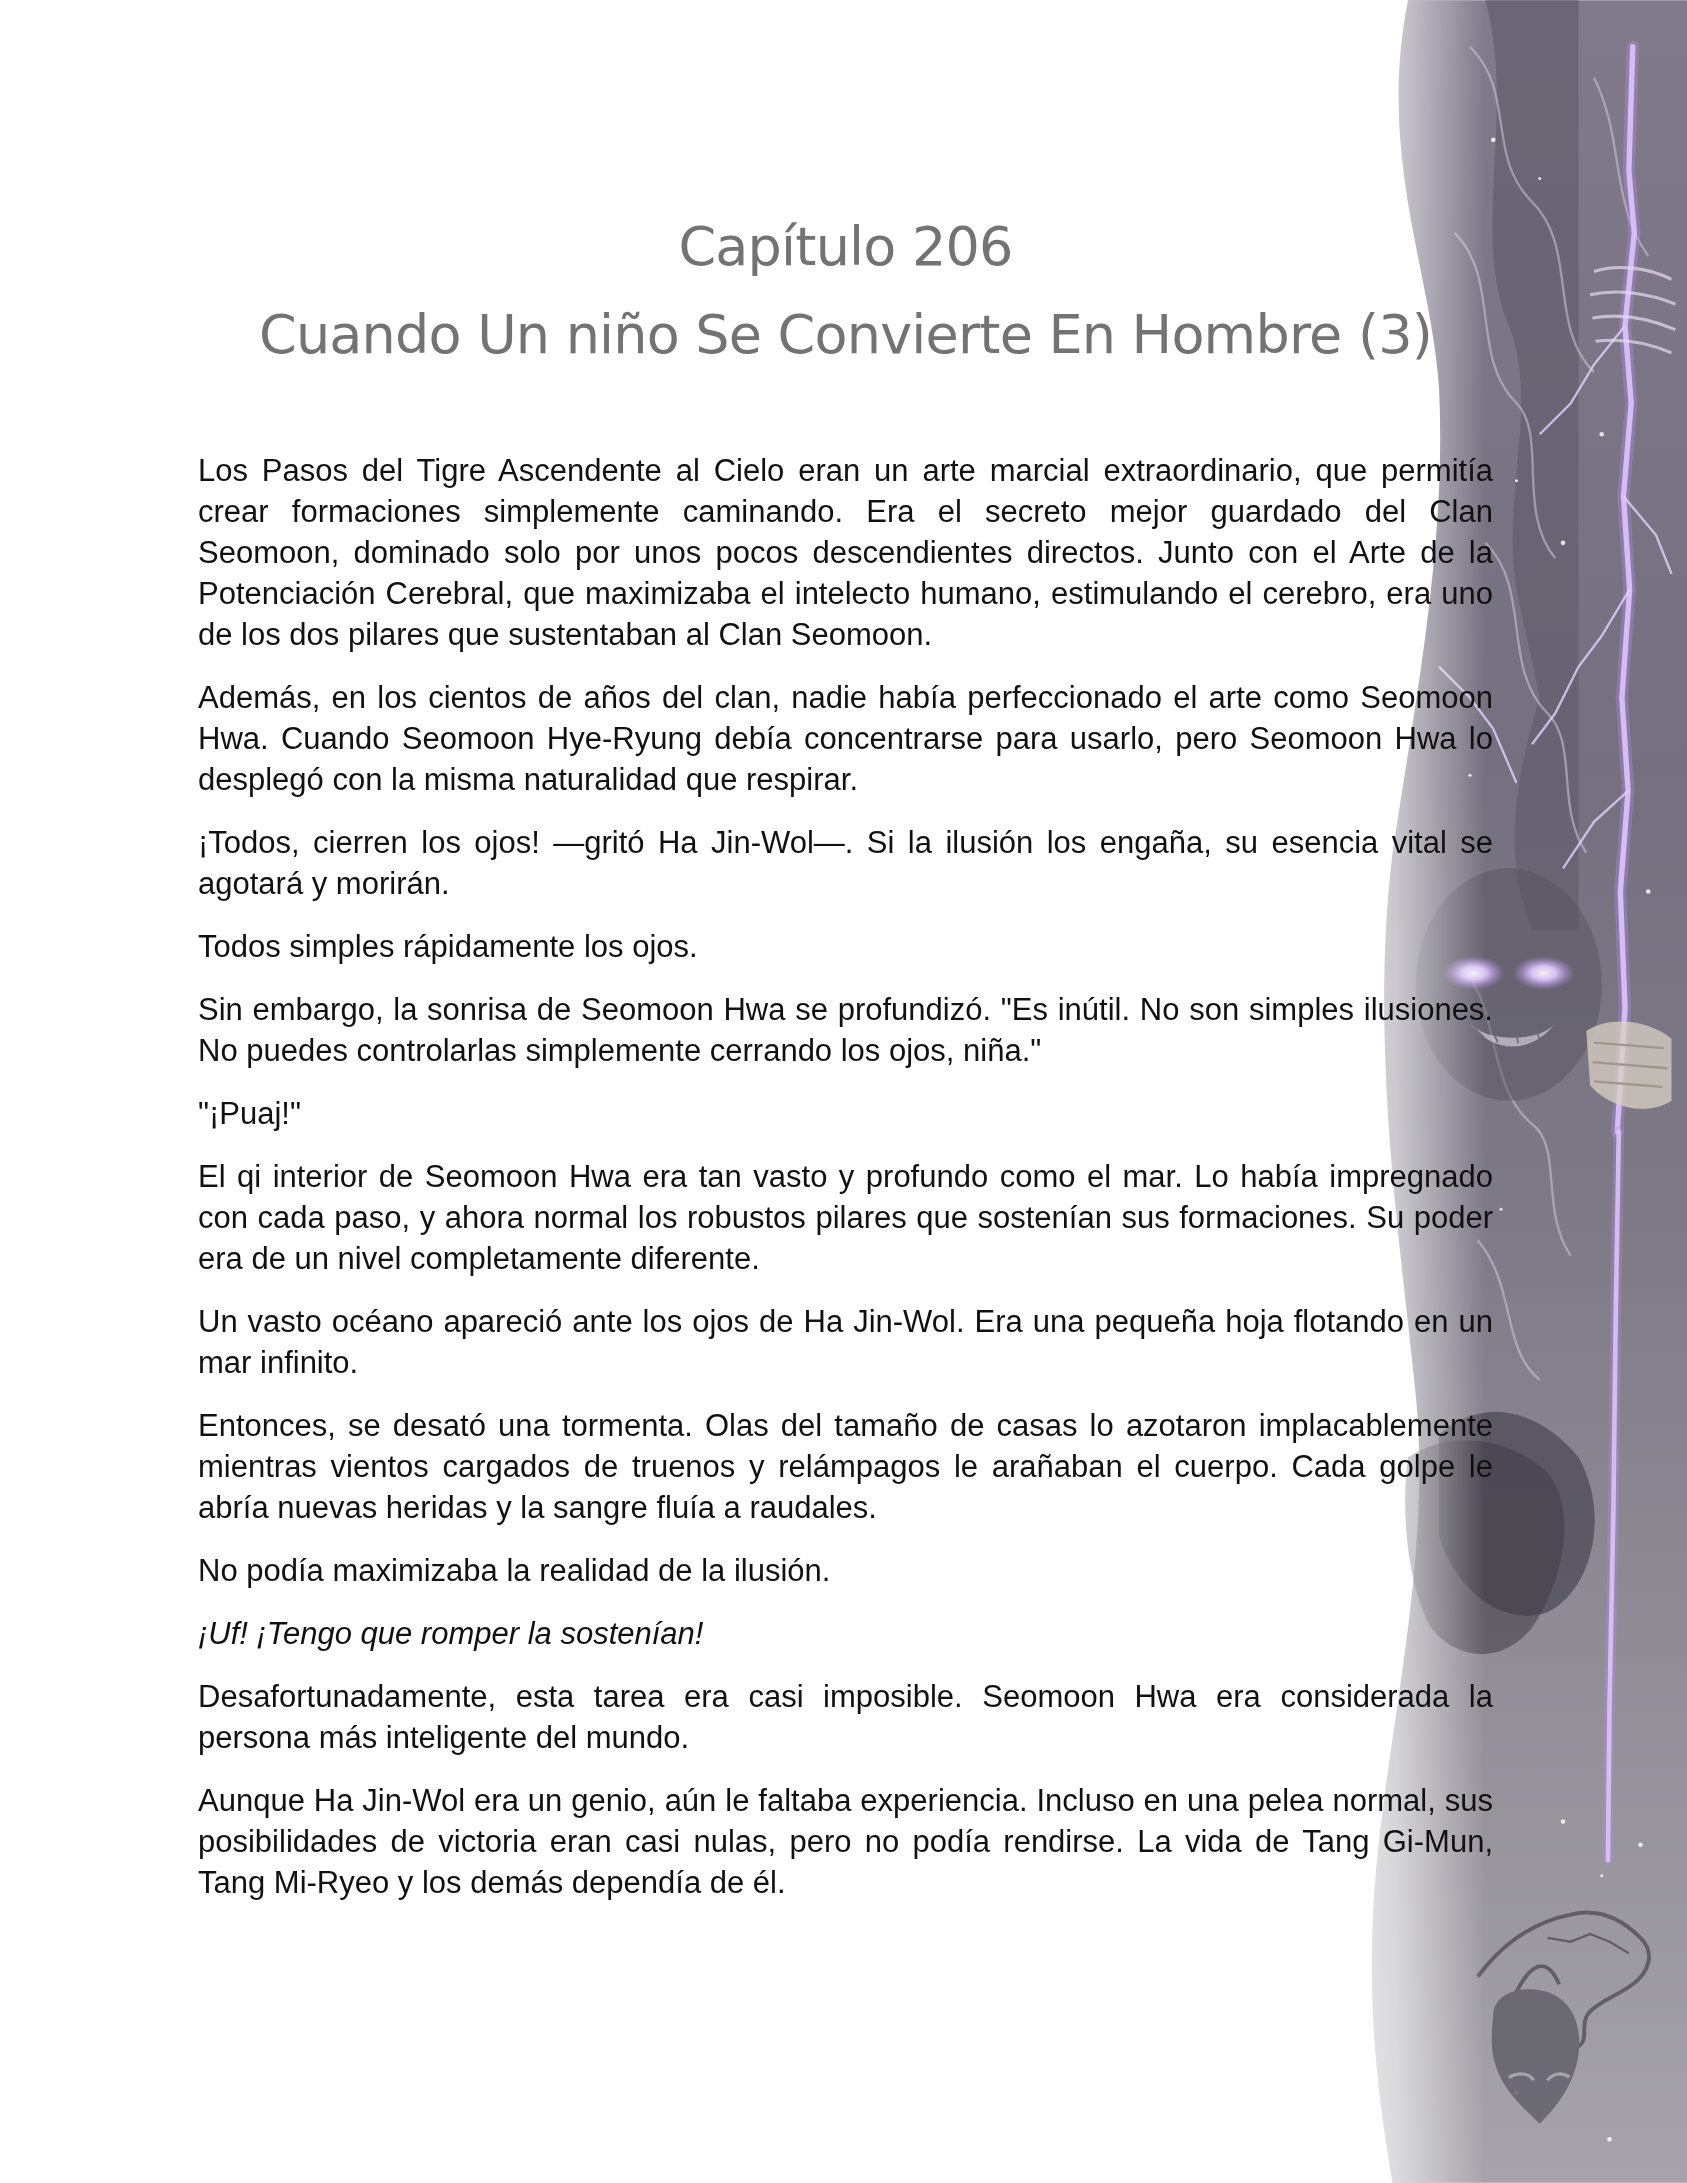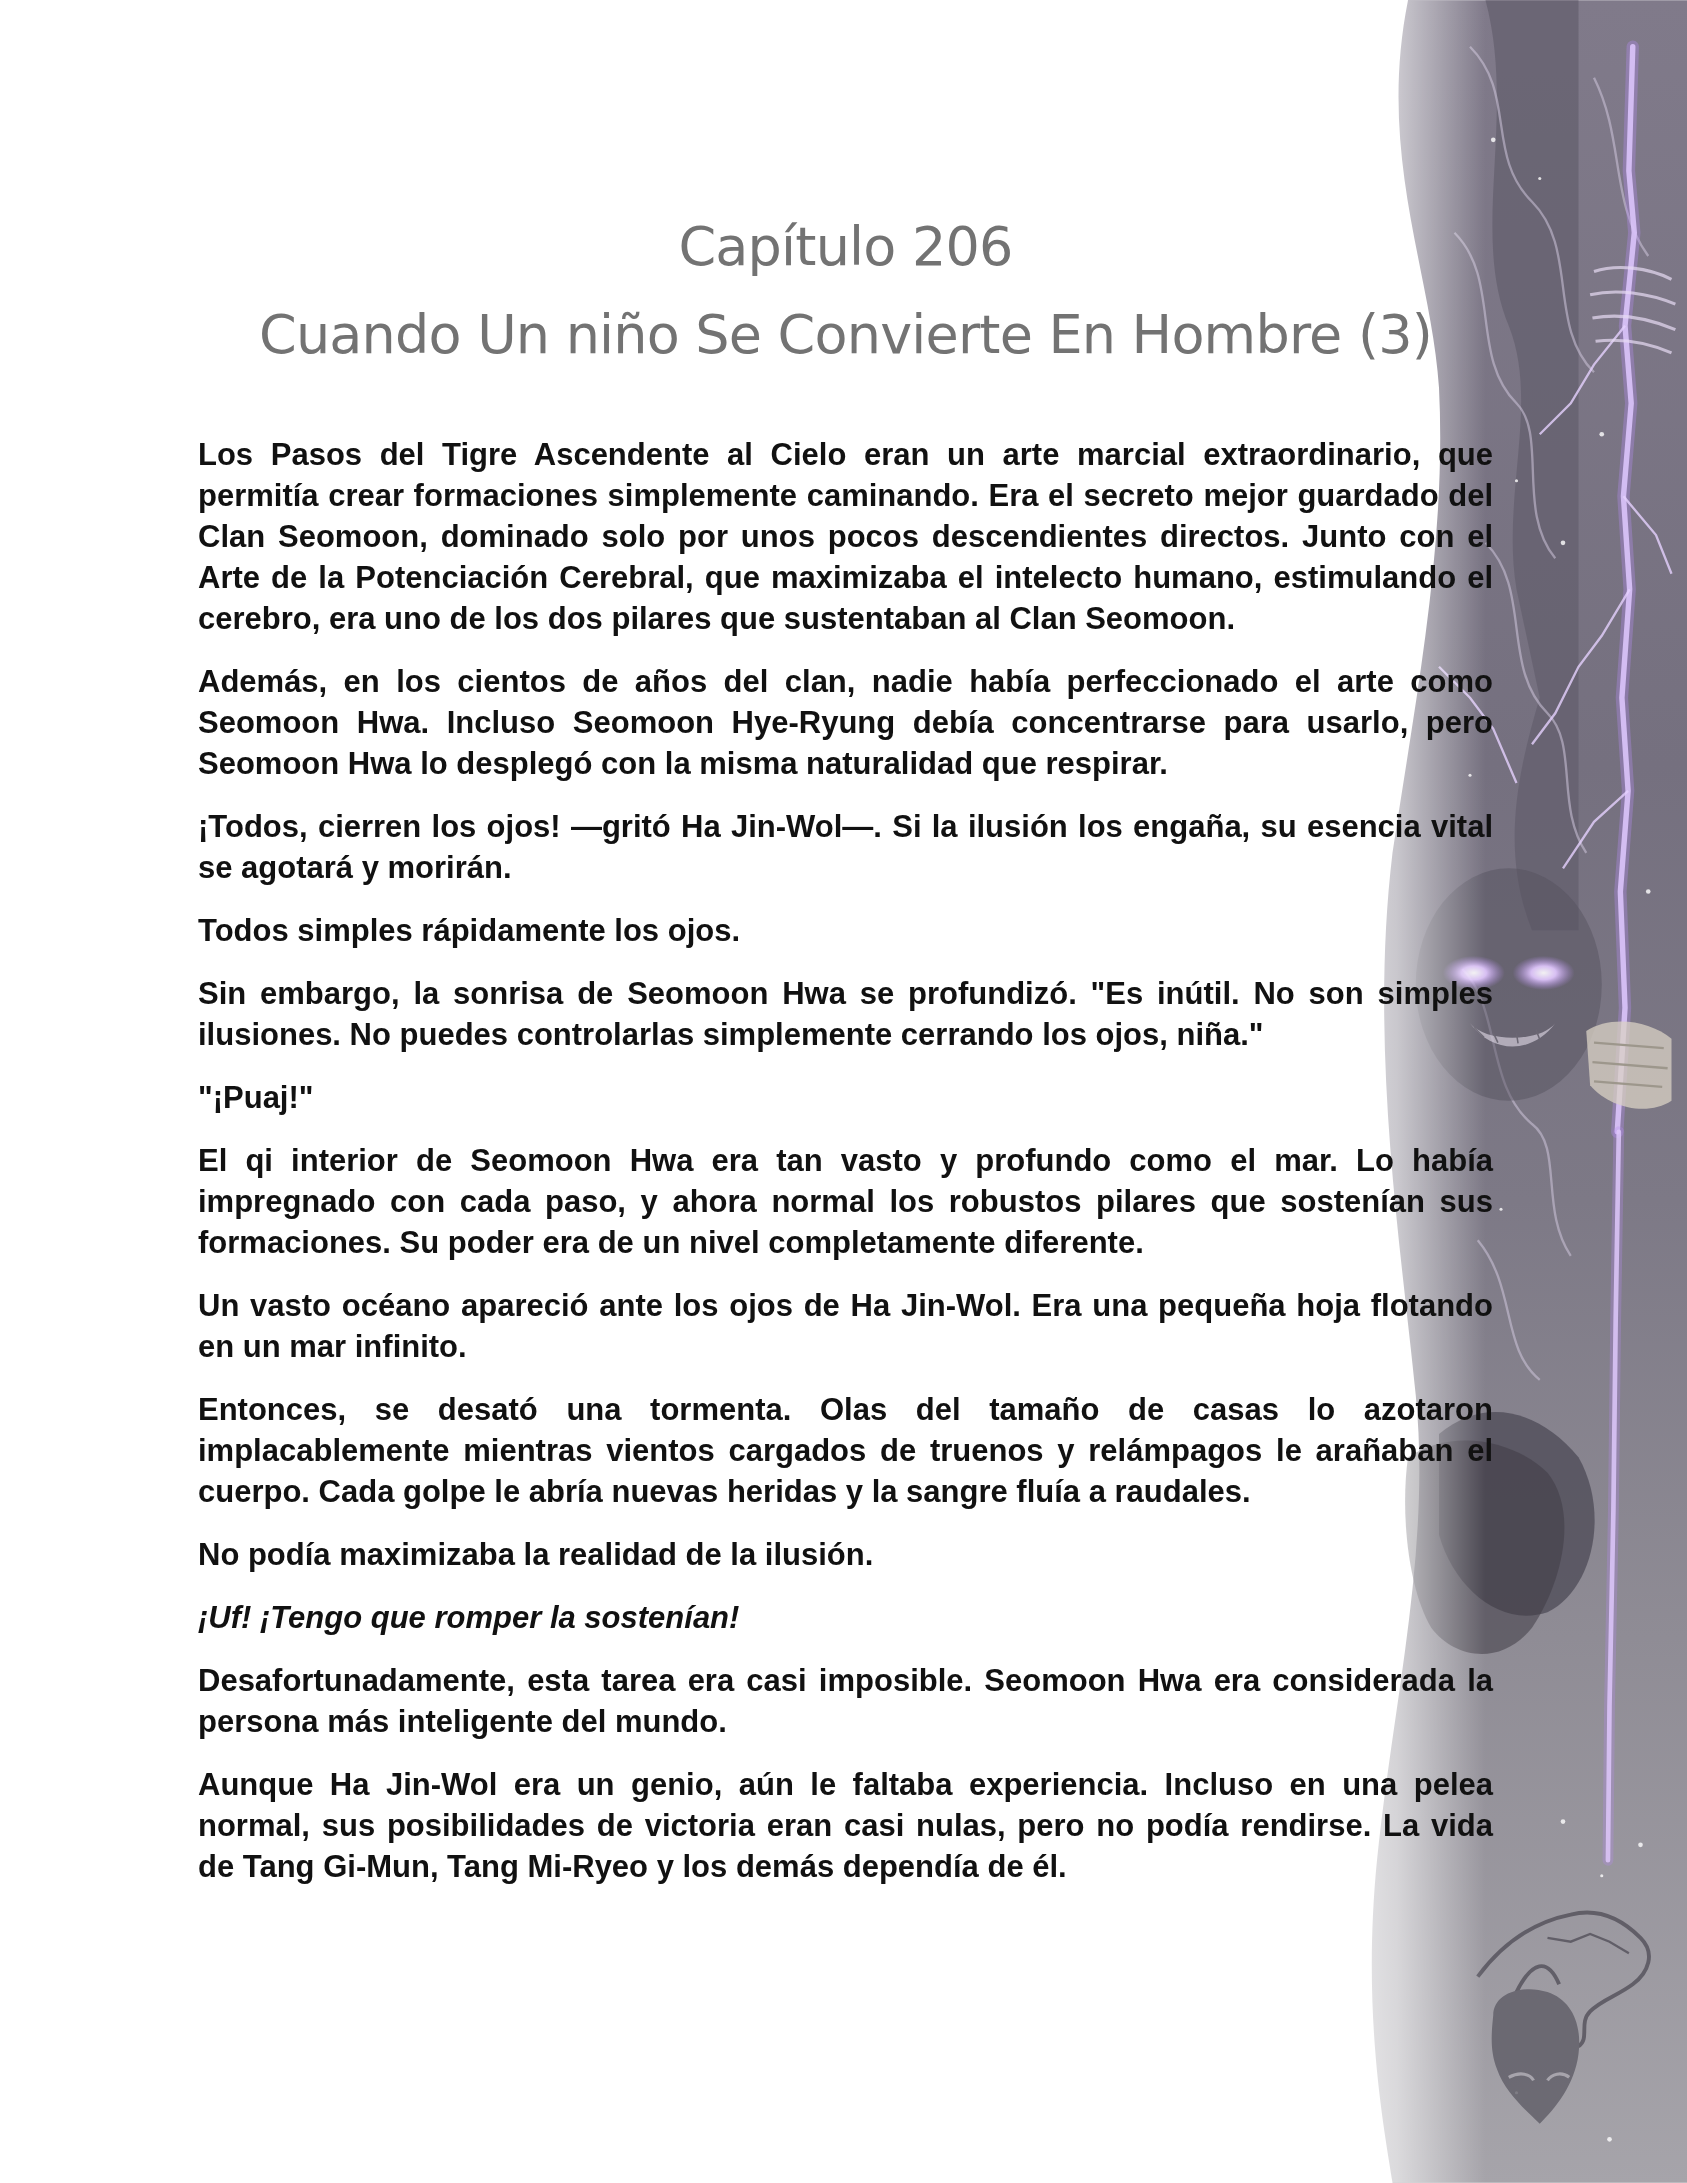--- a/index.html
+++ b/index.html
@@ -40,26 +40,25 @@
   }
   .title-line {
     font-family: "DejaVu Sans", sans-serif;
     font-size: 54px;
     line-height: 88px;
     letter-spacing: -0.8px;
   }
   .body-text {
     position: absolute;
     left: 0;
-    top: 434px;
+    top: 450px;
     width: 1295px;
     font-size: 31px;
     line-height: 41px;
     text-align: justify;
-    font-weight: bold;
   }
   .body-text p {
     margin: 0 0 22px 0;
   }
   .body-text p.italic {
     font-style: italic;
   }
 </style>
 </head>
 <body>
@@ -164,21 +163,21 @@
 </div>
 
 <div class="page">
   <div class="title-block">
     <div class="title-line">Capítulo 206</div>
     <div class="title-line">Cuando Un niño Se Convierte En Hombre (3)</div>
   </div>
 
   <div class="body-text">
     <p>Los Pasos del Tigre Ascendente al Cielo eran un arte marcial extraordinario, que permitía crear formaciones simplemente caminando. Era el secreto mejor guardado del Clan Seomoon, dominado solo por unos pocos descendientes directos. Junto con el Arte de la Potenciación Cerebral, que maximizaba el intelecto humano, estimulando el cerebro, era uno de los dos pilares que sustentaban al Clan Seomoon.</p>
-    <p>Además, en los cientos de años del clan, nadie había perfeccionado el arte como Seomoon Hwa. Incluso Seomoon Hye-Ryung debía concentrarse para usarlo, pero Seomoon Hwa lo desplegó con la misma naturalidad que respirar.</p>
+    <p>Además, en los cientos de años del clan, nadie había perfeccionado el arte como Seomoon Hwa. Cuando Seomoon Hye-Ryung debía concentrarse para usarlo, pero Seomoon Hwa lo desplegó con la misma naturalidad que respirar.</p>
     <p>¡Todos, cierren los ojos! —gritó Ha Jin-Wol—. Si la ilusión los engaña, su esencia vital se agotará y morirán.</p>
     <p>Todos simples rápidamente los ojos.</p>
     <p>Sin embargo, la sonrisa de Seomoon Hwa se profundizó. "Es inútil. No son simples ilusiones. No puedes controlarlas simplemente cerrando los ojos, niña."</p>
     <p>"¡Puaj!"</p>
     <p>El qi interior de Seomoon Hwa era tan vasto y profundo como el mar. Lo había impregnado con cada paso, y ahora normal los robustos pilares que sostenían sus formaciones. Su poder era de un nivel completamente diferente.</p>
     <p>Un vasto océano apareció ante los ojos de Ha Jin-Wol. Era una pequeña hoja flotando en un mar infinito.</p>
     <p>Entonces, se desató una tormenta. Olas del tamaño de casas lo azotaron implacablemente mientras vientos cargados de truenos y relámpagos le arañaban el cuerpo. Cada golpe le abría nuevas heridas y la sangre fluía a raudales.</p>
     <p>No podía maximizaba la realidad de la ilusión.</p>
     <p class="italic">¡Uf! ¡Tengo que romper la sostenían!</p>
     <p>Desafortunadamente, esta tarea era casi imposible. Seomoon Hwa era considerada la persona más inteligente del mundo.</p>

